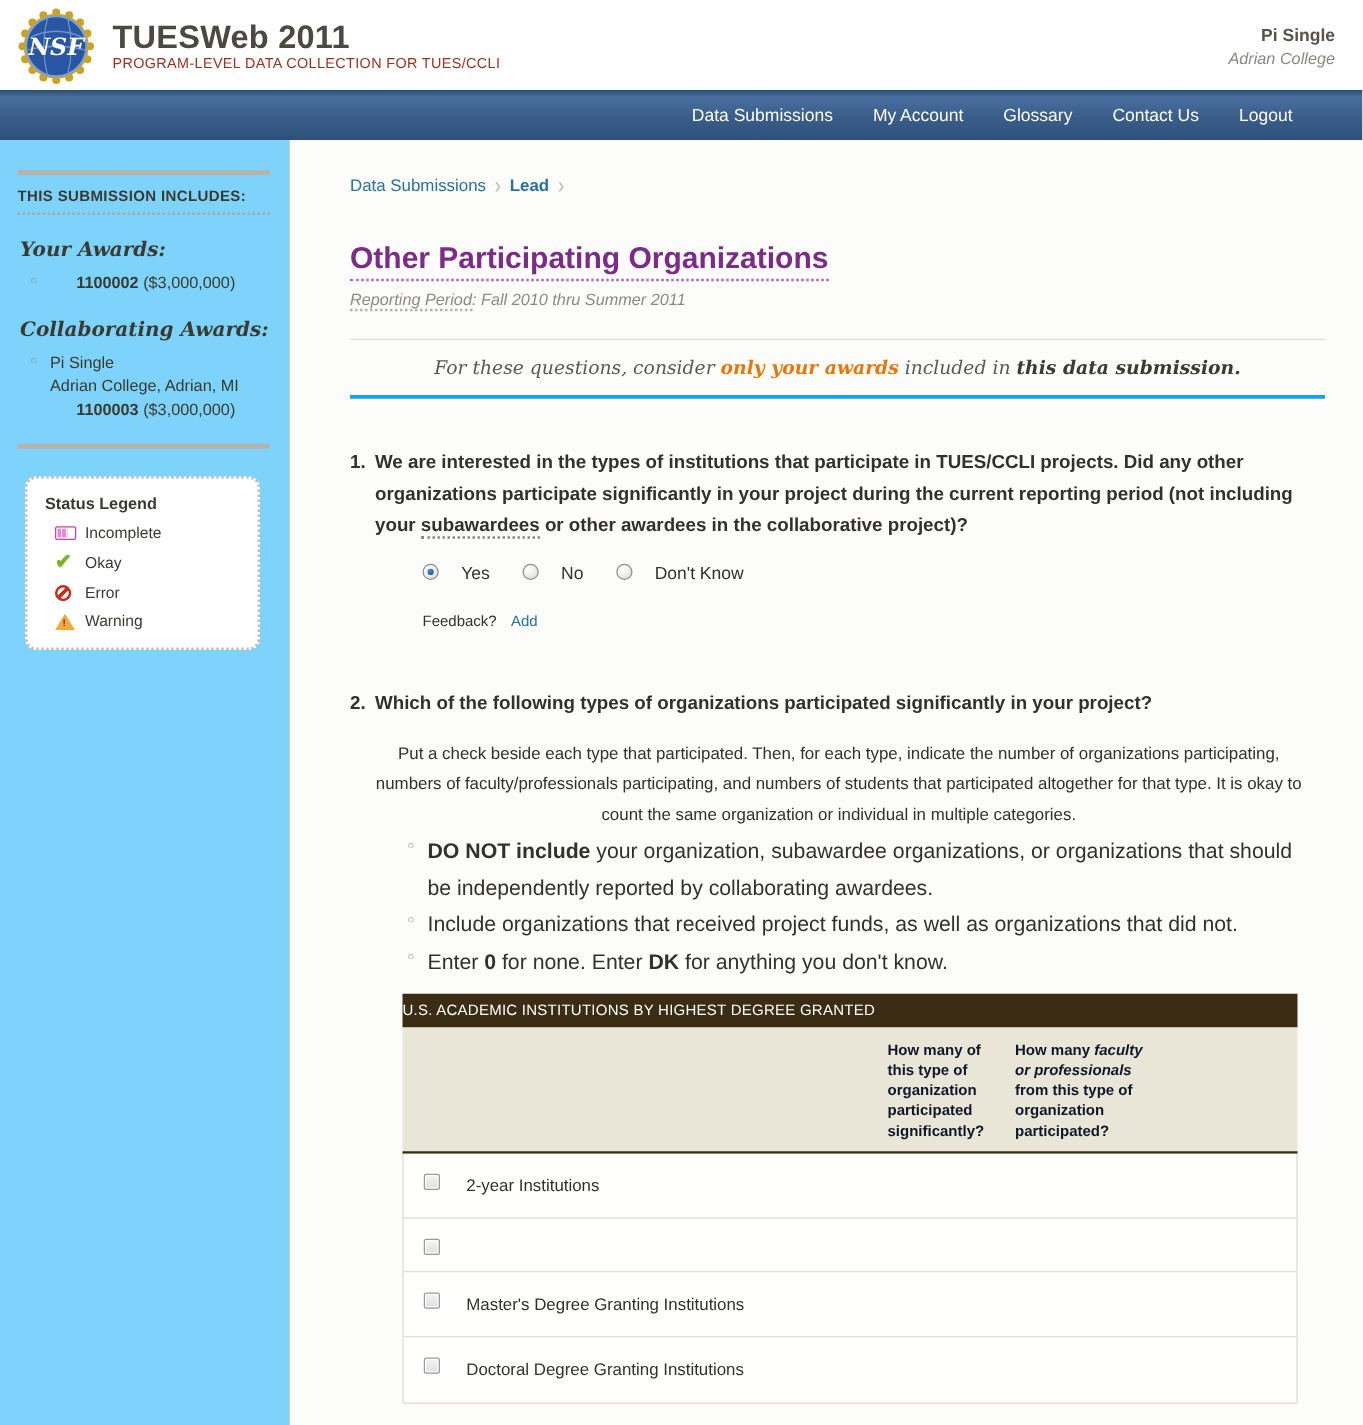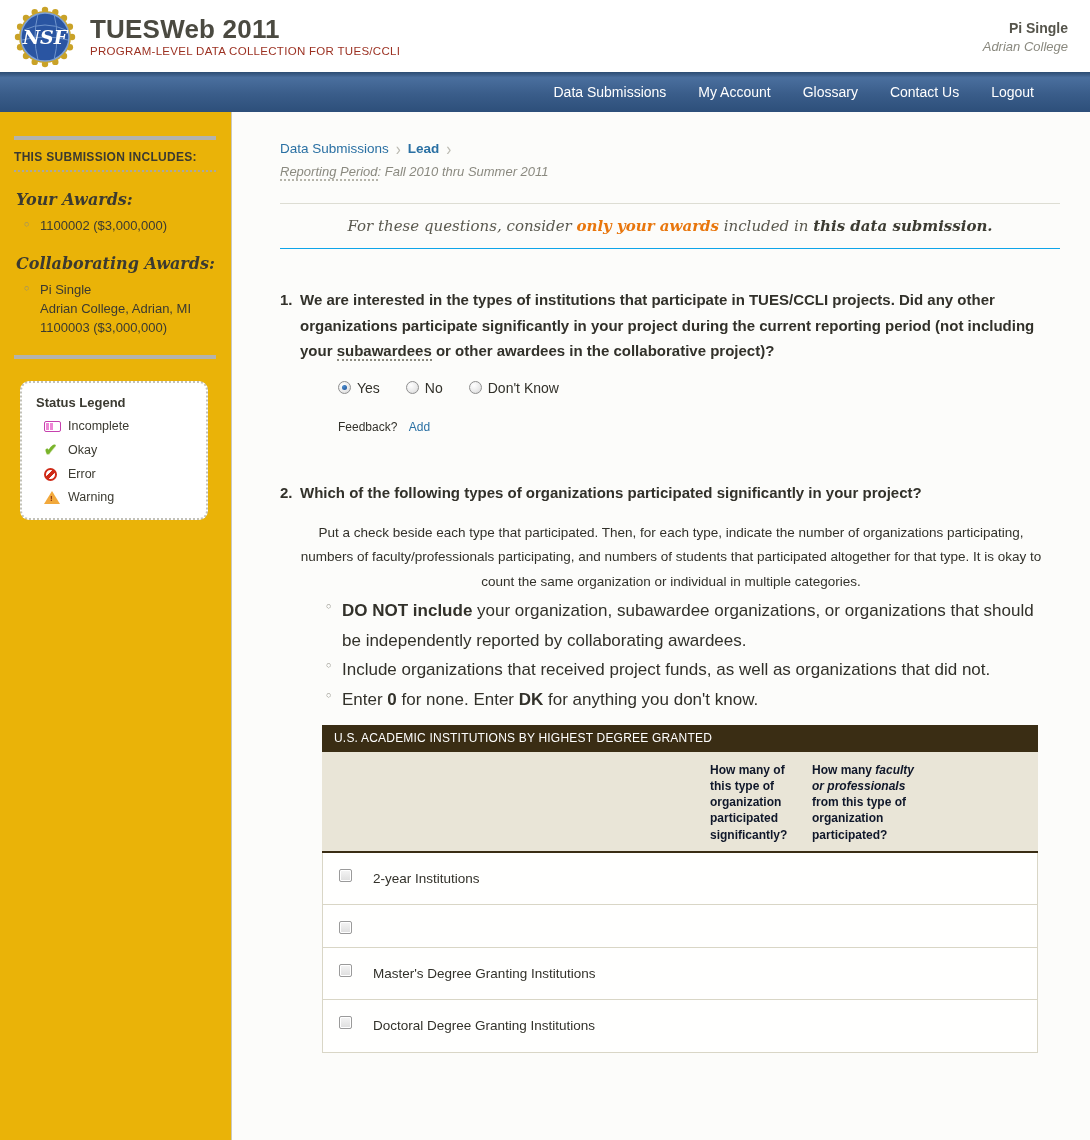--- a/index.html
+++ b/index.html
@@ -22,34 +22,34 @@
   .nav-bar {
     height:40px;
     background:linear-gradient(180deg,#2c4c72 0%,#4a6f9e 14%,#3a5d8a 55%,#2d4f7a 100%);
     display:flex; align-items:center; justify-content:flex-end; padding-right:40px;
   }
   .nav-item { color:#fff; font-size:14px; text-decoration:none; padding:0 16px; cursor:pointer; }
 
   
   .layout { display:flex; height:1028px; }
   .sidebar {
-    width:232px; flex:0 0 auto; background:#eab308; border-right:1px solid #c9c8be;
+    width:232px; flex:0 0 auto; background:#7dd3fc; border-right:1px solid #c9c8be;
     padding:24px 14px 0 14px;
   }
   .main { flex:1; background:#fcfcfa; padding:28px 30px 0 48px; }
 
   
   .side-rule { height:4px; background:#b4b3ac; width:202px; }
   .side-heading { font-size:12px; font-weight:bold; color:#3b3a31; letter-spacing:0.3px; margin:10px 0 6px 0; }
   .side-dotted { border-bottom:2px dotted #a9a89f; width:202px; }
   .serif-head { font-family:"DejaVu Serif", serif; font-style:italic; font-weight:bold; font-size:16px; color:#3b3a31; margin:18px 0 8px 2px; }
   .award-list { list-style:none; margin-left:10px; }
   .award-list li { font-size:13px; color:#3b3a31; line-height:1.45; padding-left:16px; position:relative; margin-bottom:6px; }
   .award-list li::before { content:"○"; position:absolute; left:0; top:1px; font-size:9px; color:#8a897f; }
-  .award-num { font-weight:normal; }
+  .award-num { font-weight:bold;margin-left:21px; }
   .side-rule2 { margin-top:18px; }
   .legend-box {
     margin:22px 0 0 6px; width:188px; background:#fff; border:2px dotted #c2c1b8; border-radius:9px;
     padding:12px 12px 14px 14px;
   }
   .legend-title { font-size:13px; font-weight:bold; color:#3b3a31; margin-bottom:8px; }
   .legend-item { display:flex; align-items:center; margin:9px 0 0 8px; font-size:12.5px; color:#3b3a31; }
   .legend-ico { width:24px; flex:0 0 auto; display:flex; align-items:center; }
   
   .ico-incomplete { width:17px; height:11px; border:1px solid #c641ae; border-radius:2px; background:#fff; display:inline-block; padding:1px; }
@@ -72,53 +72,53 @@
   
   .page-title {
     display:inline-block; margin-top:36px; font-size:24px; font-weight:bold; color:#7c2c88;
     border-bottom:2px dotted #a86bb2; padding-bottom:2px;
   }
   .report-line { margin-top:7px; font-size:13px; font-style:italic; color:#8b8a80; }
   .report-term { border-bottom:2px dotted #b5b4aa; }
 
   
   .notice {
-    margin-top:24px; width:780px; border-top:1px solid #ddddd3; border-bottom:1px solid #0ea5e9;
+    margin-top:24px; width:780px; border-top:1px solid #ddddd3; border-bottom:3px solid #0ea5e9;
     padding:13px 0; text-align:center; font-family:"DejaVu Serif", serif; font-style:italic; font-size:15px; color:#5a594f;
   }
   .notice .em-orange { color:#e8760d; font-weight:bold; }
   .notice .em-dark { color:#3c3b32; font-weight:bold; }
 
   
   .question { display:flex; margin-top:38px; width:762px; }
   .q-num { width:20px; flex:0 0 auto; font-size:15px; font-weight:bold; color:#32312a; line-height:1.7; }
   .q-text { font-size:15px; font-weight:bold; color:#32312a; line-height:1.7; }
   .term { border-bottom:2px dotted #8a897f; cursor:help;text-align:right; }
 
   .radio-row { margin:16px 0 0 58px; display:flex; align-items:center; gap:26px; }
-  .radio-opt { display:flex; align-items:center; gap:6px; font-size:14px; color:#32312a; cursor:pointer; }
+  .radio-opt { display:flex; align-items:center; gap:18px; font-size:14px; color:#32312a; cursor:pointer; }
   .radio {
     width:13px; height:13px; border-radius:50%; border:1px solid #8f8f8f; position:relative;
     background:radial-gradient(circle at 35% 30%, #ffffff 0%, #e9e9e9 60%, #cfcfcf 100%);
   }
   .radio.checked::after {
     content:""; position:absolute; left:3px; top:3px; width:5px; height:5px; border-radius:50%;
     background:radial-gradient(circle at 35% 30%, #4a8ccc, #1b4f96);
   }
   .feedback-row { margin:24px 0 0 58px; font-size:12px; color:#32312a; }
   .feedback-link { color:#2a70a3; text-decoration:none; margin-left:8px; cursor:pointer; }
 
   .q2-intro { margin:16px 0 0 20px; width:742px; font-size:13.5px; line-height:1.8; color:#32312a;text-align:center; }
   .q2-bullets { list-style:none; margin:2px 0 0 46px; width:716px; }
   .q2-bullets li { font-size:17px; line-height:1.75; color:#32312a; padding-left:16px; position:relative; }
   .q2-bullets li::before { content:"○"; position:absolute; left:0; top:3px; font-size:9px; color:#8a897f; }
 
   
   .org-table { margin:10px 0 0 42px; width:716px; }
-  .tbl-caption { background:#3a2d14; color:#fff; font-size:12px; letter-spacing:0.2px; padding:6px 10px 7px 12px; }
+  .tbl-caption { background:#3a2d14; color:#fff; font-size:12px; letter-spacing:0.2px; padding:6px 10px 7px 0; }
   .tbl-headrow {
     background:#e9e5d7; display:grid; grid-template-columns:1fr 102px 112px 102px;
     border-bottom:2px solid #3a2d14; padding:10px 12px 0 0;
   }
   .tbl-headcell { font-size:12px; font-weight:bold; color:#0f172a; line-height:1.35; align-self:end; padding:0 6px 8px 0; }
   .tbl-headcell .it { font-style:italic; }
   .tbl-body { border-left:1px solid #d9d6c6; border-right:1px solid #d9d6c6; }
   .tbl-row { display:flex; align-items:flex-start; background:#fffffe; border-bottom:1px solid #d9d6c6; padding:14px 0 13px 16px; }
   .checkbox {
     width:13px; height:13px; margin-top:2px; flex:0 0 auto; border:1px solid #9a9a9a; border-radius:2px;
@@ -236,20 +236,21 @@
   </div>
 
   <div class="main">
     <div class="breadcrumb">
       <a class="crumb">Data Submissions</a>
       <span class="crumb-sep">›</span>
       <a class="crumb bold">Lead</a>
       <span class="crumb-sep">›</span>
     </div>
 
+    <h1 class="page-title">Other Participating Organizations</h1>
     <div class="report-line">
       <span class="report-term">Reporting Period</span><span>: Fall 2010 thru Summer 2011</span>
     </div>
 
     <div class="notice">
       <span>For these questions, consider </span><span class="em-orange">only your awards</span><span> included in </span><span class="em-dark">this data submission.</span>
     </div>
 
     
     <div class="question">

